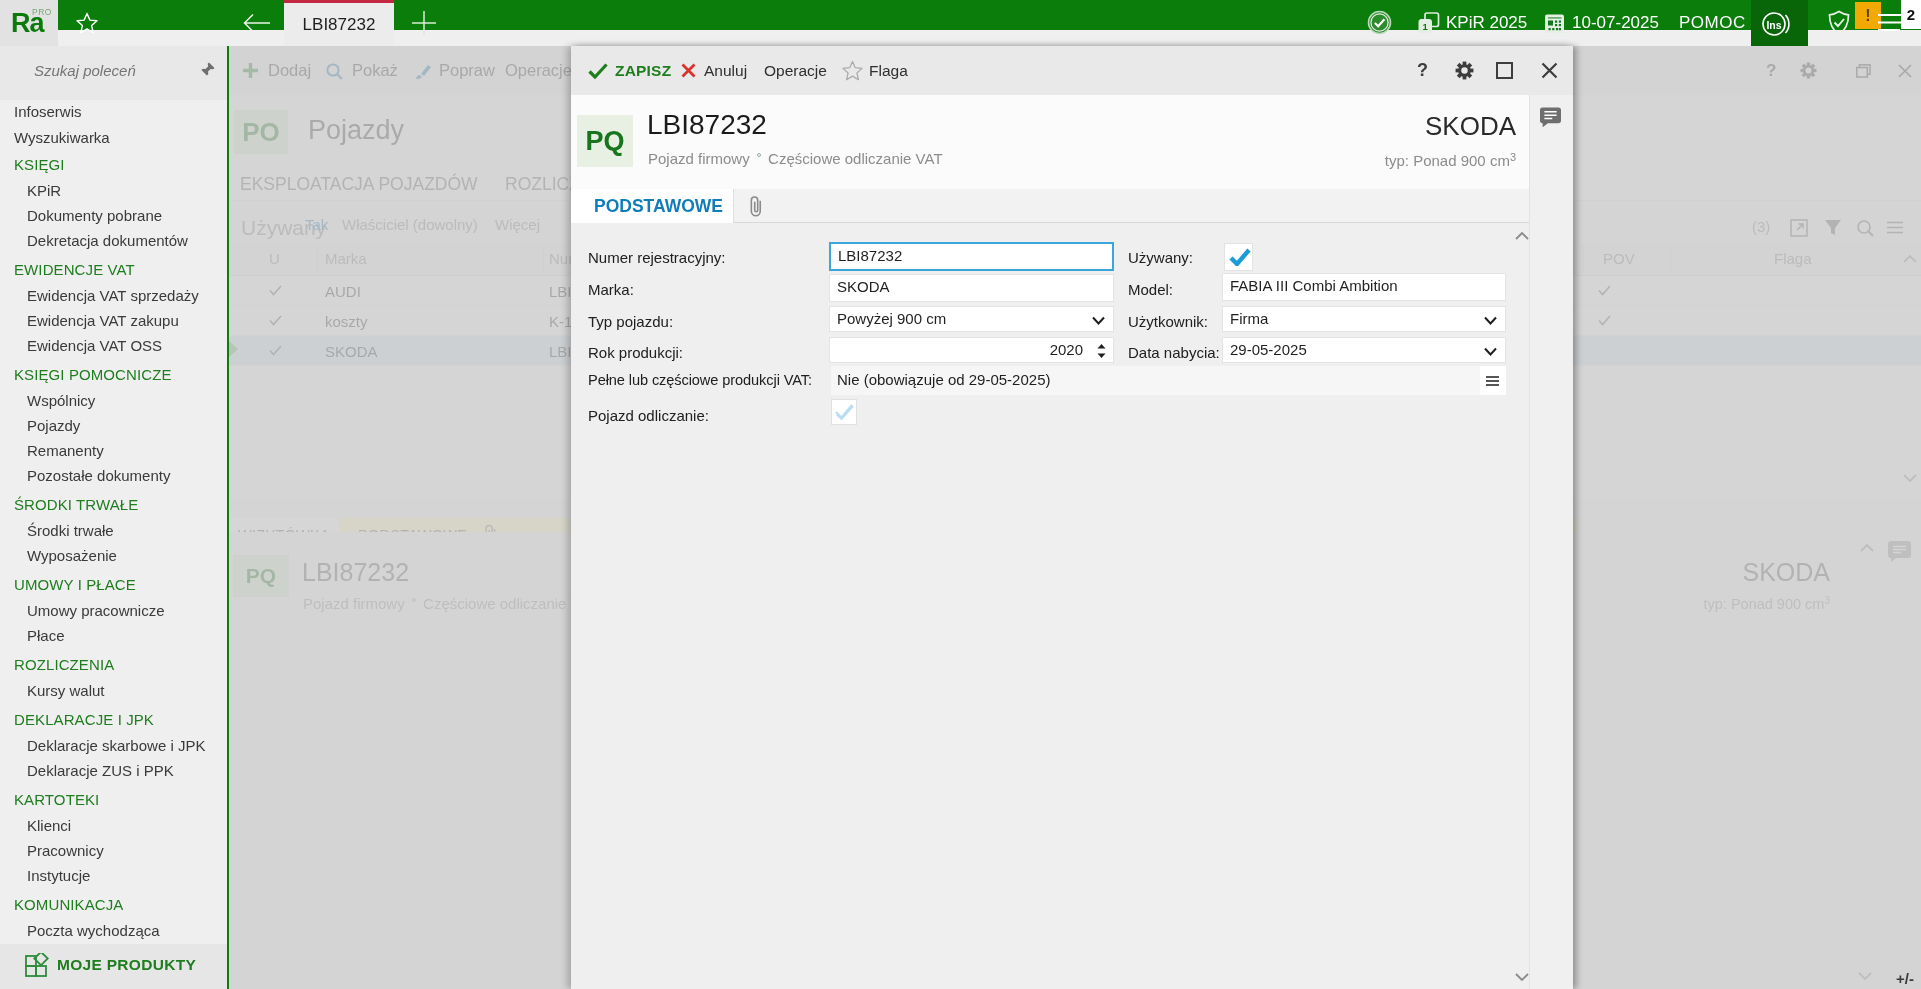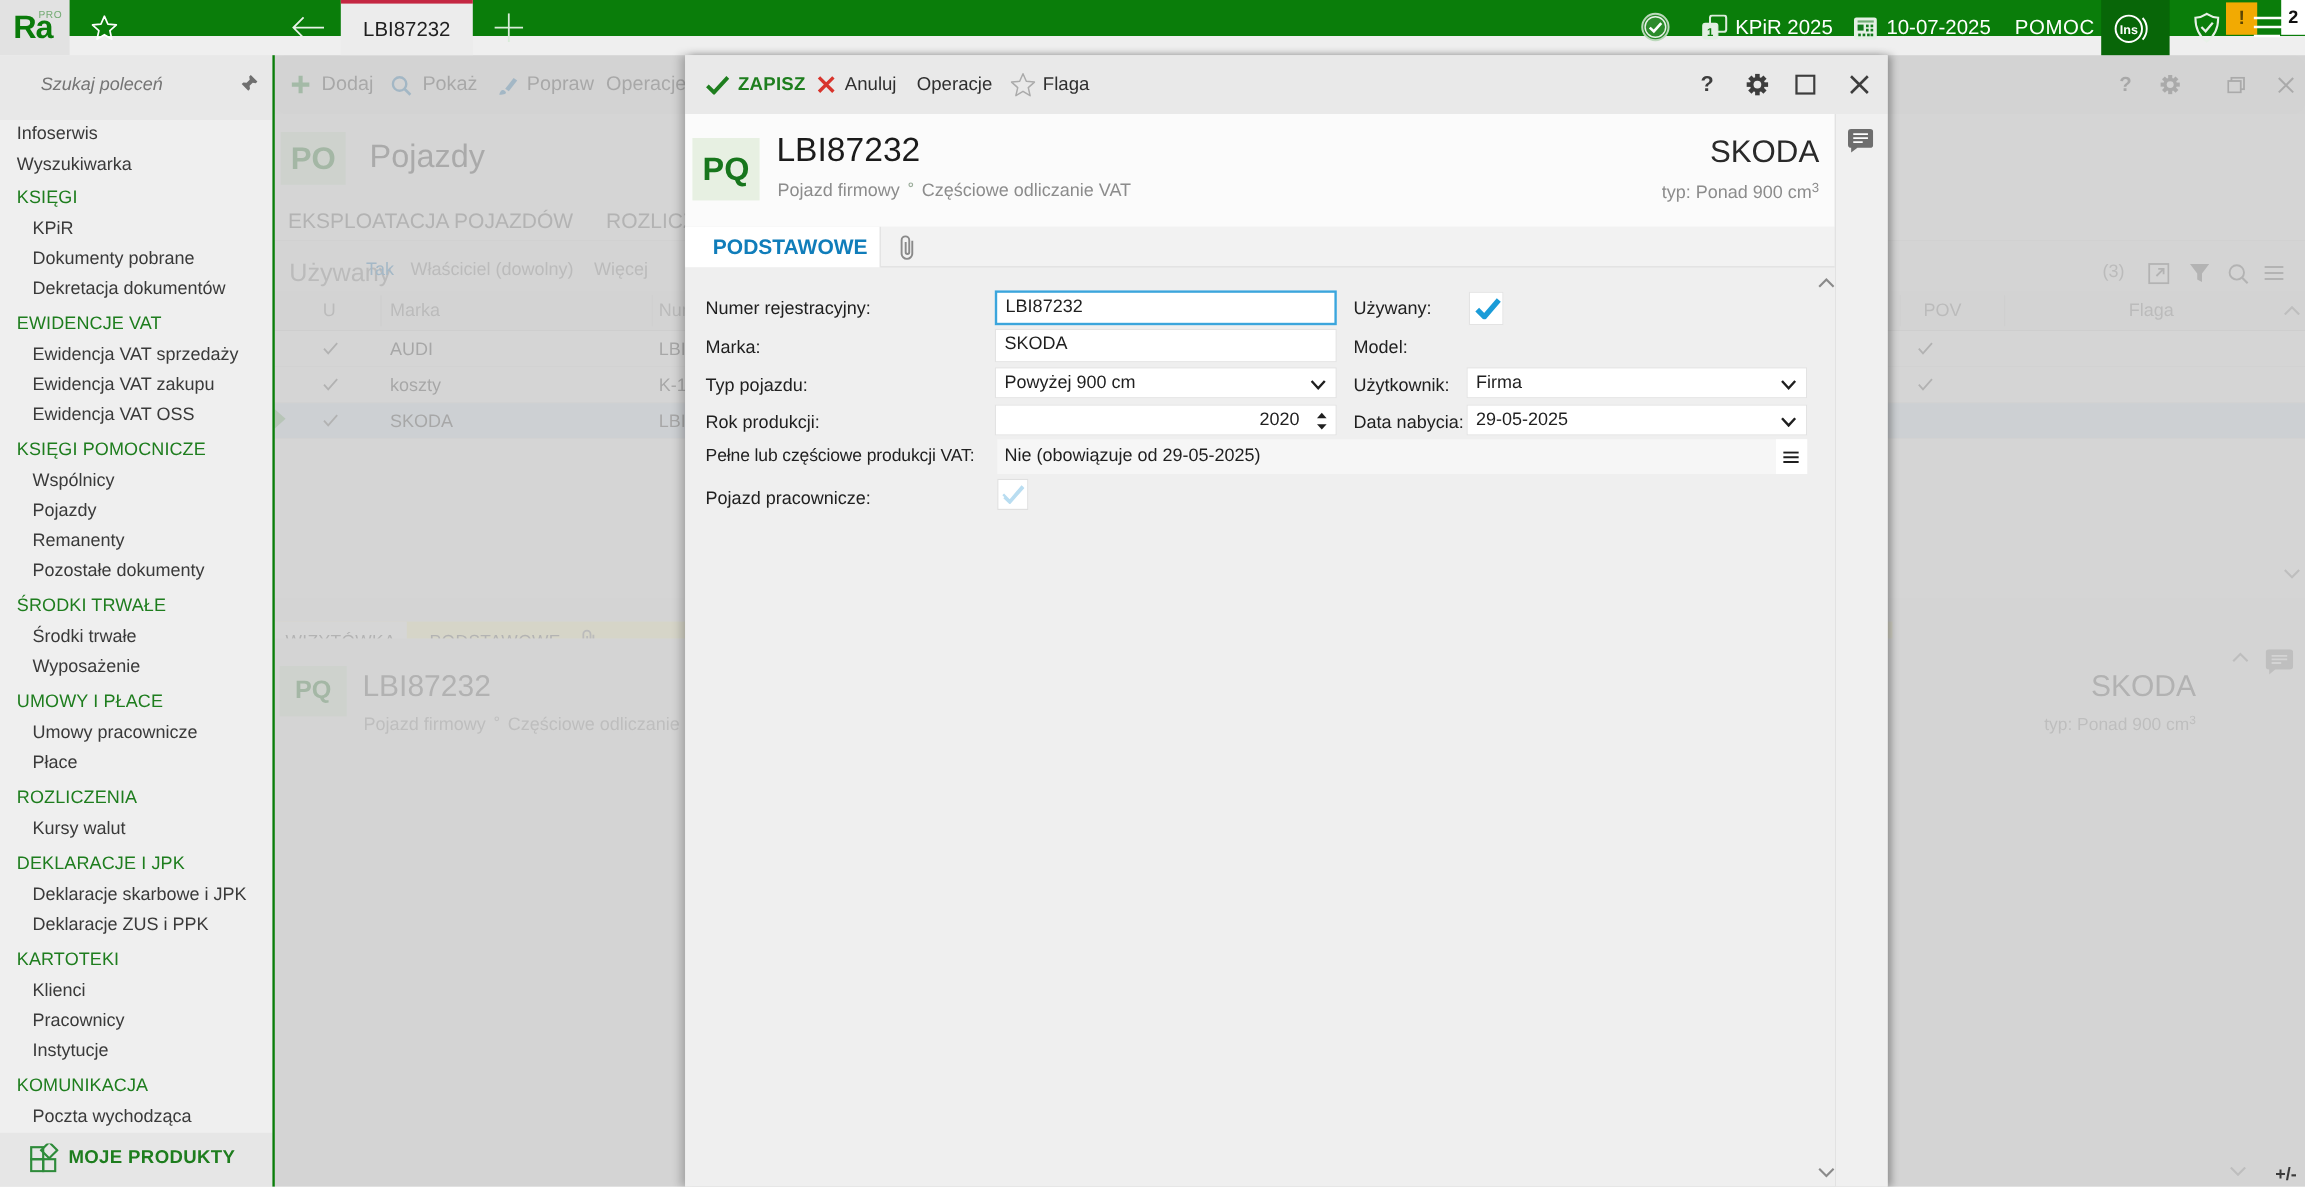--- a/index.html
+++ b/index.html
@@ -414,20 +414,23 @@
   <div class="flabel" style="left:557px;top:203px">Używany:</div>
   <div class="finput" style="left:653px;top:197px;width:29px;height:28px"></div>
   <svg class="abs" style="left:658px;top:202px" width="22" height="18" viewBox="0 0 22 18">
       <path d="M2 10 L8 16 L20 2" fill="none" stroke="#1b9cd8" stroke-width="4.4"></path>
     </svg>
   <div class="flabel" style="left:17px;top:235px">Marka:</div>
   <div class="finput" style="left:258px;top:228px;width:285px;height:28px">
       <span class="v">SKODA</span>
     </div>
   <div class="flabel" style="left:557px;top:235px">Model:</div>
+  <div class="finput" style="left:651px;top:227px;width:284px;height:28px">
+      <span class="v">FABIA III Combi Ambition</span>
+    </div>
   <div class="flabel" style="left:17px;top:267px">Typ pojazdu:</div>
   <div class="finput" style="left:258px;top:260px;width:285px;height:26px">
       <span class="v">Powyżej 900 cm</span>
     <svg class="abs" style="right:8px;top:9px" width="13" height="9" viewBox="0 0 13 9">
         <path d="M1 1.5 L6.5 7.5 L12 1.5" fill="none" stroke="#1f1f1f" stroke-width="2"></path>
       </svg>
     </div>
   <div class="flabel" style="left:557px;top:267px">Użytkownik:</div>
   <div class="finput" style="left:651px;top:260px;width:284px;height:26px">
       <span class="v">Firma</span>
@@ -451,19 +454,19 @@
       </svg>
     </div>
   <div class="flabel" style="left:17px;top:326px;font-size:14.6px;letter-spacing:-0.1px">Pełne lub częściowe produkcji VAT:</div>
   <div class="abs" style="left:260px;top:320px;width:675px;height:29px;background:#f6f6f6;font-size:15px;color:#1f1f1f">
       <span style="position:absolute;left:6px;top:5px">Nie (obowiązuje od 29-05-2025)</span>
     <div class="abs" style="right:0;top:0;width:26px;height:29px;background:#fff"></div>
     <svg class="abs" style="right:7px;top:10px" width="13" height="10" viewBox="0 0 13 10">
         <path d="M0 1 H13 M0 5 H13 M0 9 H13" stroke="#1f1f1f" stroke-width="1.7"></path>
       </svg>
   </div>
-  <div class="flabel" style="left:17px;top:361px">Pojazd pracownicze:</div>
+  <div class="flabel" style="left:17px;top:361px">Pojazd odliczanie:</div>
   <div class="finput" style="left:260px;top:353px;width:26px;height:26px;border:1px solid #e0e0e0"></div>
   <svg class="abs" style="left:263px;top:357px" width="20" height="17" viewBox="0 0 20 17">
       <path d="M2 9 L7.5 14.5 L18 2" fill="none" stroke="#b9ddf1" stroke-width="2"></path>
       <path d="M2.8 11.5 L7.5 16 L19 3" fill="none" stroke="#b9ddf1" stroke-width="2"></path>
     </svg>
 </div>
 
 </body></html>

